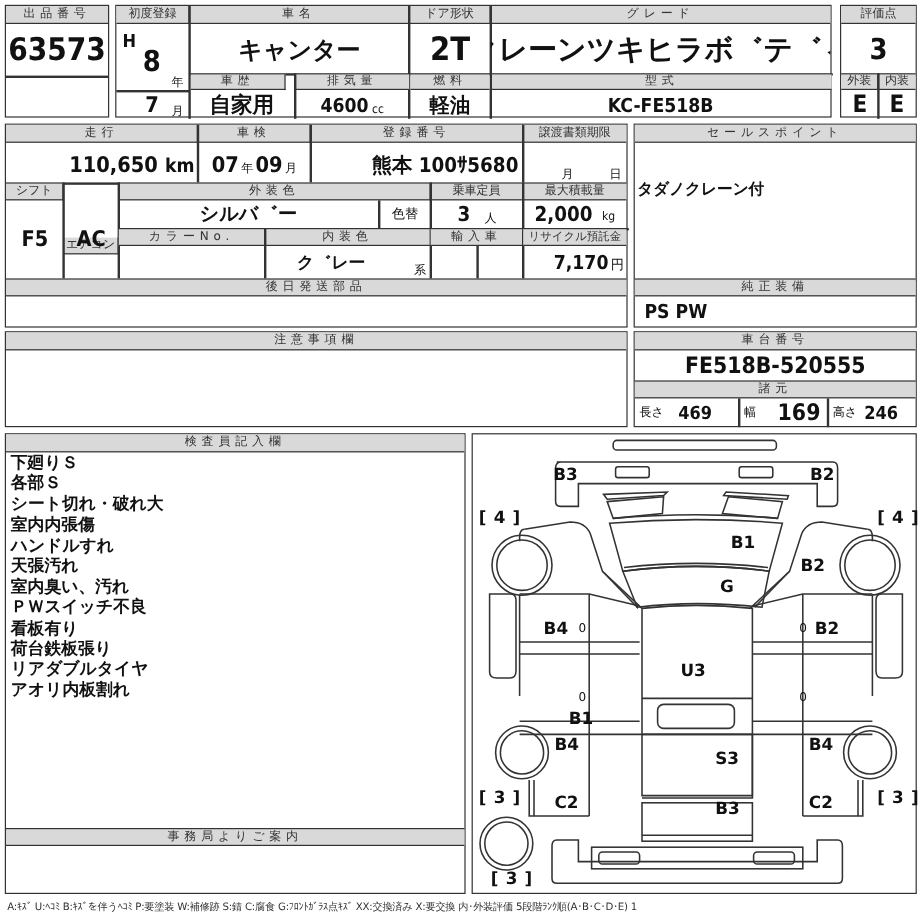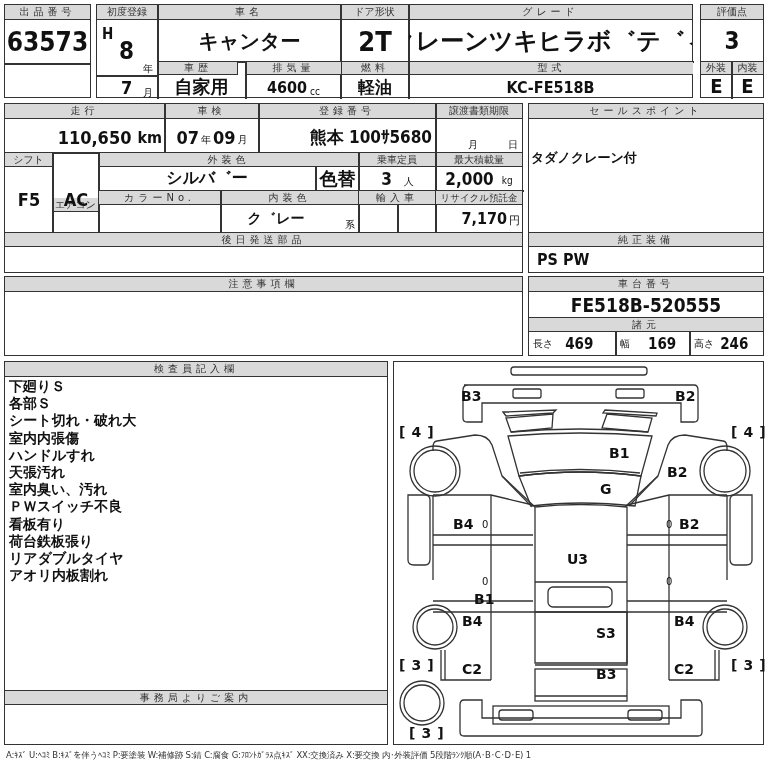--- a/index.html
+++ b/index.html
@@ -109,21 +109,21 @@
   <div class="hdr" style="left:354px;top:49px;width:77px;height:14px;letter-spacing:0;border-right:1.5px solid #333;">乗車定員</div>
   <div class="hdr" style="left:431px;top:49px;width:86px;height:14px;letter-spacing:0;">最大積載量</div>
 
   <div class="cell big" style="left:0;top:63px;width:48px;height:65px;font-size:18px;">F5</div>
   <div class="vl" style="left:47px;top:48px;height:80px;"></div>
   <div class="cell big" style="left:48px;top:63px;width:46px;height:65px;font-size:18px;">AC</div>
   <div class="vl" style="left:93px;top:48px;height:80px;"></div>
 
   <div class="cell big" style="left:94px;top:63px;width:216px;height:23px;font-size:16px;">シルバ゛ー</div>
   <div class="vl" style="left:310px;top:63px;height:23px;"></div>
-  <div class="cell" style="left:311px;top:63px;width:43px;height:23px;font-size:18px;font-weight:bold;">色替</div>
+  <div class="cell" style="left:311px;top:63px;width:43px;height:23px;font-size:11px;font-weight:normal;">色替</div>
   <div class="vl" style="left:353px;top:48px;height:80px;"></div>
   <div class="cell big" style="left:354px;top:63px;width:77px;height:23px;font-size:17px;">
     <span>3</span>
     <span style="font-size:10px;font-weight:normal;margin:6px 0 0 12px;">人</span>
   </div>
   <div class="vl" style="left:430px;top:48px;height:80px;"></div>
   <div class="cell big" style="left:431px;top:63px;width:86px;height:23px;font-size:17px;">
     <span>2,000</span>
     <span style="font-size:10px;font-weight:normal;margin:4px 0 0 8px;">kg</span>
   </div>
@@ -169,21 +169,21 @@
   <div class="hl" style="left:0;top:40px;width:100%;"></div>
   <div class="hdr" style="left:0;top:41px;width:100%;height:14px;">諸元</div>
   <div class="vl" style="left:86px;top:55px;height:24px;"></div>
   <div class="vl" style="left:160px;top:55px;height:24px;"></div>
   <div class="cell" style="left:0;top:55px;width:86px;height:23px;justify-content:flex-start;padding-left:4px;">
     <span style="font-size:10px;margin-right:12px;">長さ</span>
     <span class="big" style="font-size:15px;">469</span>
   </div>
   <div class="cell" style="left:87px;top:55px;width:73px;height:23px;justify-content:flex-start;padding-left:4px;">
     <span style="font-size:10px;margin-right:18px;">幅</span>
-    <span class="big" style="font-size:15px;">169</span>
+    <span class="big" style="font-size:19px;">169</span>
   </div>
   <div class="cell" style="left:161px;top:55px;width:73px;height:23px;justify-content:flex-start;padding-left:4px;">
     <span style="font-size:10px;margin-right:6px;">高さ</span>
     <span class="big" style="font-size:15px;">246</span>
   </div>
 </div>
 
 <div class="box" style="left:4px;top:361px;width:384px;height:384px;">
   <div class="hdr" style="left:0;top:0;width:100%;height:15px;">検査員記入欄</div>
   <div class="abs" style="left:4px;top:16px;">

